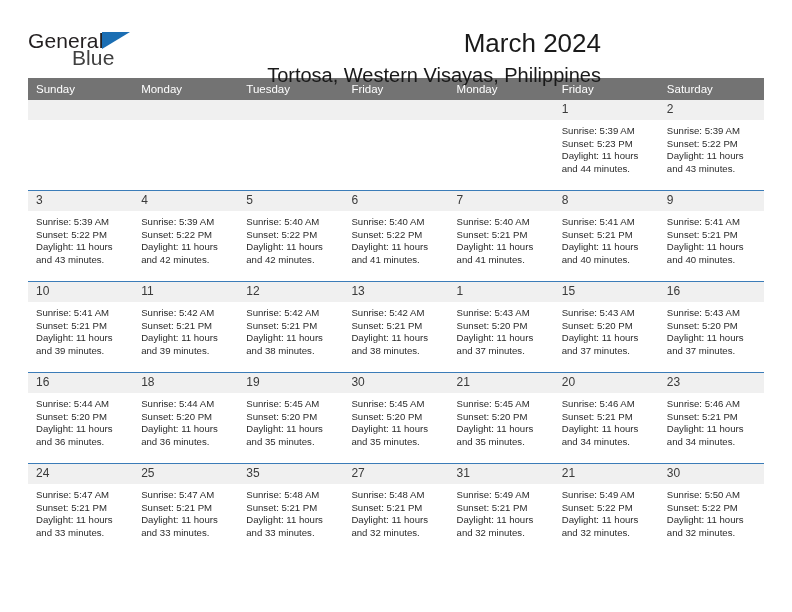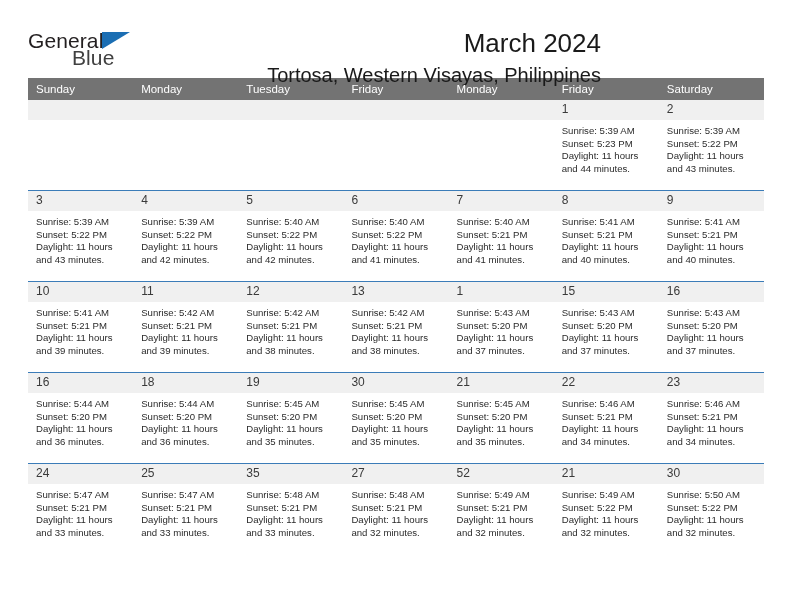--- a/index.html
+++ b/index.html
@@ -367,21 +367,21 @@
           <td>
             <div class="daynum">21</div>
             <div class="info">
               <div>Sunrise: 5:45 AM</div>
               <div>Sunset: 5:20 PM</div>
               <div>Daylight: 11 hours</div>
               <div>and 35 minutes.</div>
             </div>
           </td>
           <td>
-            <div class="daynum">22</div>
+            <div class="daynum">20</div>
             <div class="info">
               <div>Sunrise: 5:46 AM</div>
               <div>Sunset: 5:21 PM</div>
               <div>Daylight: 11 hours</div>
               <div>and 34 minutes.</div>
             </div>
           </td>
           <td>
             <div class="daynum">23</div>
             <div class="info">
@@ -423,21 +423,21 @@
           <td>
             <div class="daynum">27</div>
             <div class="info">
               <div>Sunrise: 5:48 AM</div>
               <div>Sunset: 5:21 PM</div>
               <div>Daylight: 11 hours</div>
               <div>and 32 minutes.</div>
             </div>
           </td>
           <td>
-            <div class="daynum">52</div>
+            <div class="daynum">31</div>
             <div class="info">
               <div>Sunrise: 5:49 AM</div>
               <div>Sunset: 5:21 PM</div>
               <div>Daylight: 11 hours</div>
               <div>and 32 minutes.</div>
             </div>
           </td>
           <td>
             <div class="daynum">21</div>
             <div class="info">

